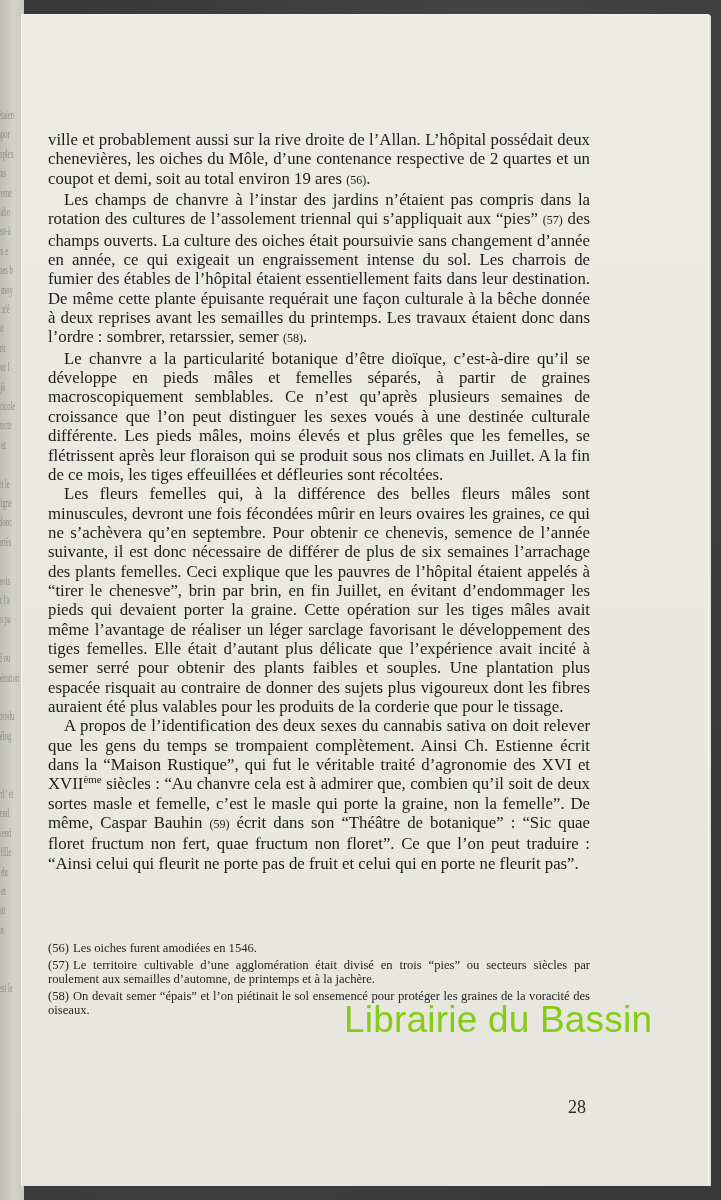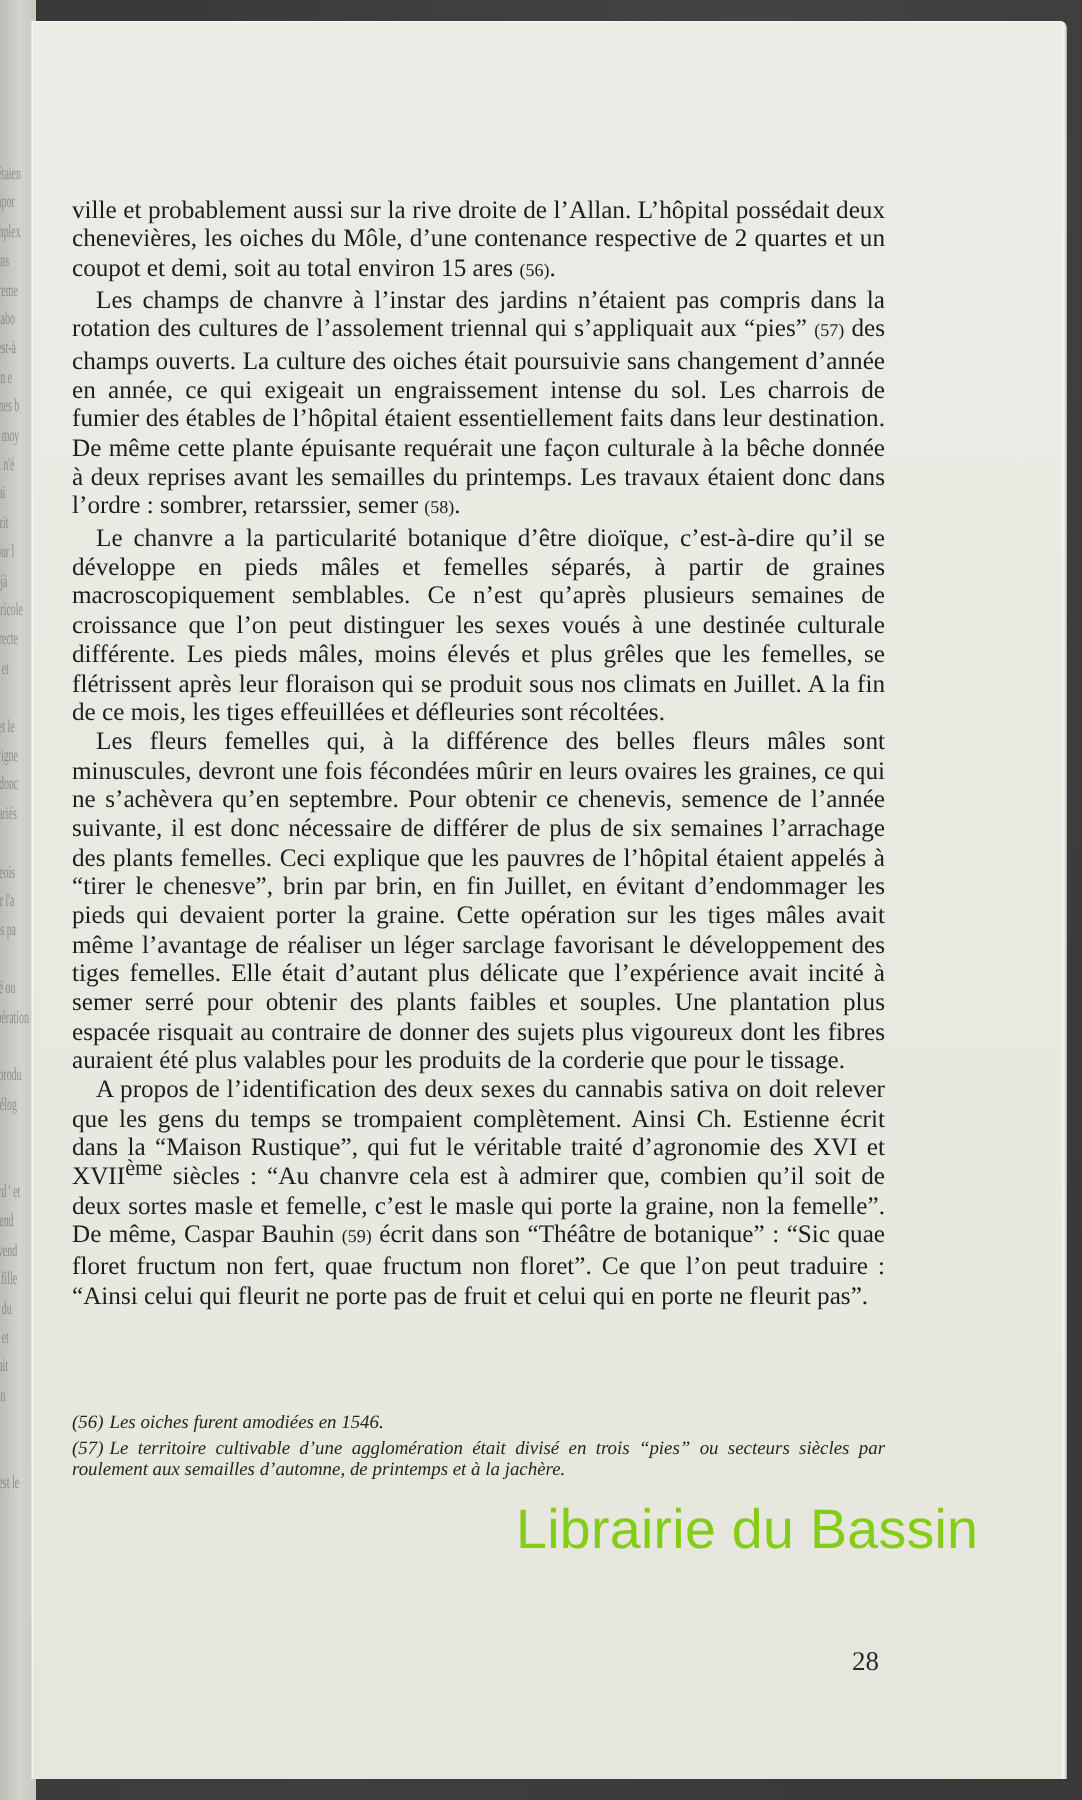--- a/index.html
+++ b/index.html
@@ -38,27 +38,26 @@
   }
   .text-block {
     position: absolute; left: 27px; top: 116px; width: 542px;
     color: #1d1c1a;
     font-size: 16.8px; line-height: 19.35px;
     text-align: justify; hyphens: none;
   }
   .text-block p { margin: 0; text-indent: 16px; }
   .text-block p.no-indent { text-indent: 0; }
   .fn-ref { font-size: 12px; }
-  sup.sup { font-size: 15px; vertical-align: 6px; line-height: 0; }
+  sup.sup { font-size: 11px; vertical-align: 6px; line-height: 0; }
   .footnotes {
     position: absolute; left: 27px; top: 928px; width: 542px;
     color: #26251f;
     font-size: 12.6px; line-height: 13.6px;
     text-align: justify;
-    font-style: italic;
   }
   .footnotes .fn { margin: 0 0 3.6px 0; }
   .footnotes .fn-num { margin-right: 4px; }
   .page-number {
     position: absolute; left: 547px; top: 1083px;
     font-size: 18px; color: #2a2926;
   }
   .watermark {
     position: absolute; left: 344px; top: 1001px;
     font-family: "Liberation Sans", "DejaVu Sans", sans-serif;
@@ -116,26 +115,27 @@
     <div class="ghost" style="top: 901.4px;">était</div>
     <div class="ghost" style="top: 920.8px;">t en</div>
     <div class="ghost" style="top: 940.2px;"></div>
     <div class="ghost" style="top: 959.6px;"></div>
     <div class="ghost" style="top: 979px;">u est le</div>
   </div>
 
 <div class="page">
   <div class="page-edge"></div>
   <div class="text-block" id="body-text">
-      <p class="no-indent"><span>ville et probablement aussi sur la rive droite de l’Allan. L’hôpital possédait deux chenevières, les oiches du Môle, d’une contenance respective de 2 quartes et un coupot et demi, soit au total environ 15 ares </span><span class="fn-ref">(56)</span><span>.</span></p>
+      <p class="no-indent"><span>ville et probablement aussi sur la rive droite de l’Allan. L’hôpital possédait deux chenevières, les oiches du Môle, d’une contenance respective de 2 quartes et un coupot et demi, soit au total environ 19 ares </span><span class="fn-ref">(56)</span><span>.</span></p>
       <p><span>Les champs de chanvre à l’instar des jardins n’étaient pas compris dans la rotation des cultures de l’assolement triennal qui s’appliquait aux “pies” </span><span class="fn-ref">(57)</span><span> des champs ouverts. La culture des oiches était poursuivie sans changement d’année en année, ce qui exigeait un engraissement intense du sol. Les charrois de fumier des étables de l’hôpital étaient essentiellement faits dans leur destination. De même cette plante épuisante requérait une façon culturale à la bêche donnée à deux reprises avant les semailles du printemps. Les travaux étaient donc dans l’ordre : sombrer, retarssier, semer </span><span class="fn-ref">(58)</span><span>.</span></p>
       <p><span>Le chanvre a la particularité botanique d’être dioïque, c’est-à-dire qu’il se développe en pieds mâles et femelles séparés, à partir de graines macroscopiquement semblables. Ce n’est qu’après plusieurs semaines de croissance que l’on peut distinguer les sexes voués à une destinée culturale différente. Les pieds mâles, moins élevés et plus grêles que les femelles, se flétrissent après leur floraison qui se produit sous nos climats en Juillet. A la fin de ce mois, les tiges effeuillées et défleuries sont récoltées.</span></p>
       <p><span>Les fleurs femelles qui, à la différence des belles fleurs mâles sont minuscules, devront une fois fécondées mûrir en leurs ovaires les graines, ce qui ne s’achèvera qu’en septembre. Pour obtenir ce chenevis, semence de l’année suivante, il est donc nécessaire de différer de plus de six semaines l’arrachage des plants femelles. Ceci explique que les pauvres de l’hôpital étaient appelés à “tirer le chenesve”, brin par brin, en fin Juillet, en évitant d’endommager les pieds qui devaient porter la graine. Cette opération sur les tiges mâles avait même l’avantage de réaliser un léger sarclage favorisant le développement des tiges femelles. Elle était d’autant plus délicate que l’expérience avait incité à semer serré pour obtenir des plants faibles et souples. Une plantation plus espacée risquait au contraire de donner des sujets plus vigoureux dont les fibres auraient été plus valables pour les produits de la corderie que pour le tissage.</span></p>
       <p><span>A propos de l’identification des deux sexes du cannabis sativa on doit relever que les gens du temps se trompaient complètement. Ainsi Ch. Estienne écrit dans la “Maison Rustique”, qui fut le véritable traité d’agronomie des XVI et XVII</span><sup class="sup">ème</sup><span> siècles : “Au chanvre cela est à admirer que, combien qu’il soit de deux sortes masle et femelle, c’est le masle qui porte la graine, non la femelle”. De même, Caspar Bauhin </span><span class="fn-ref">(59)</span><span> écrit dans son “Théâtre de botanique” : “Sic quae floret fructum non fert, quae fructum non floret”. Ce que l’on peut traduire : “Ainsi celui qui fleurit ne porte pas de fruit et celui qui en porte ne fleurit pas”.</span></p>
     </div>
   <div class="footnotes" id="footnotes">
       <div class="fn"><span class="fn-num">(56)</span><span>Les oiches furent amodiées en 1546.</span></div>
       <div class="fn"><span class="fn-num">(57)</span><span>Le territoire cultivable d’une agglomération était divisé en trois “pies” ou secteurs siècles par roulement aux semailles d’automne, de printemps et à la jachère.</span></div>
+      <div class="fn"><span class="fn-num">(58)</span><span>On devait semer “épais” et l’on piétinait le sol ensemencé pour protéger les graines de la voracité des oiseaux.</span></div>
     </div>
   <div class="page-number">28</div>
 </div>
 
 <div class="watermark" style="color: #84cc16;">Librairie du Bassin</div>
 
 </body></html>

